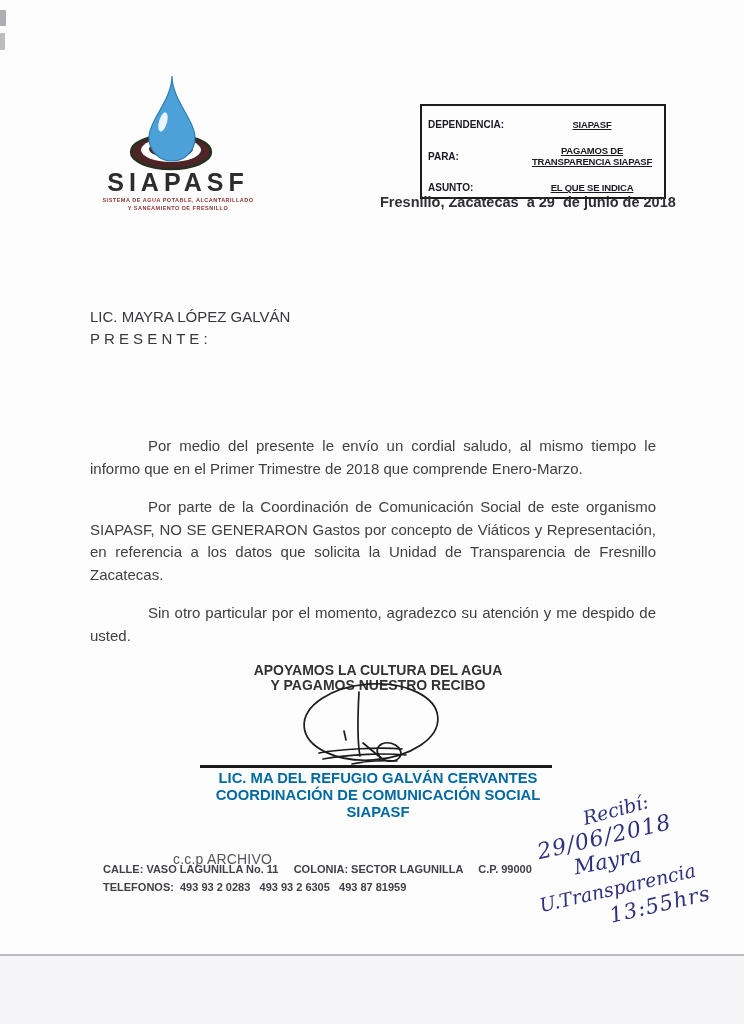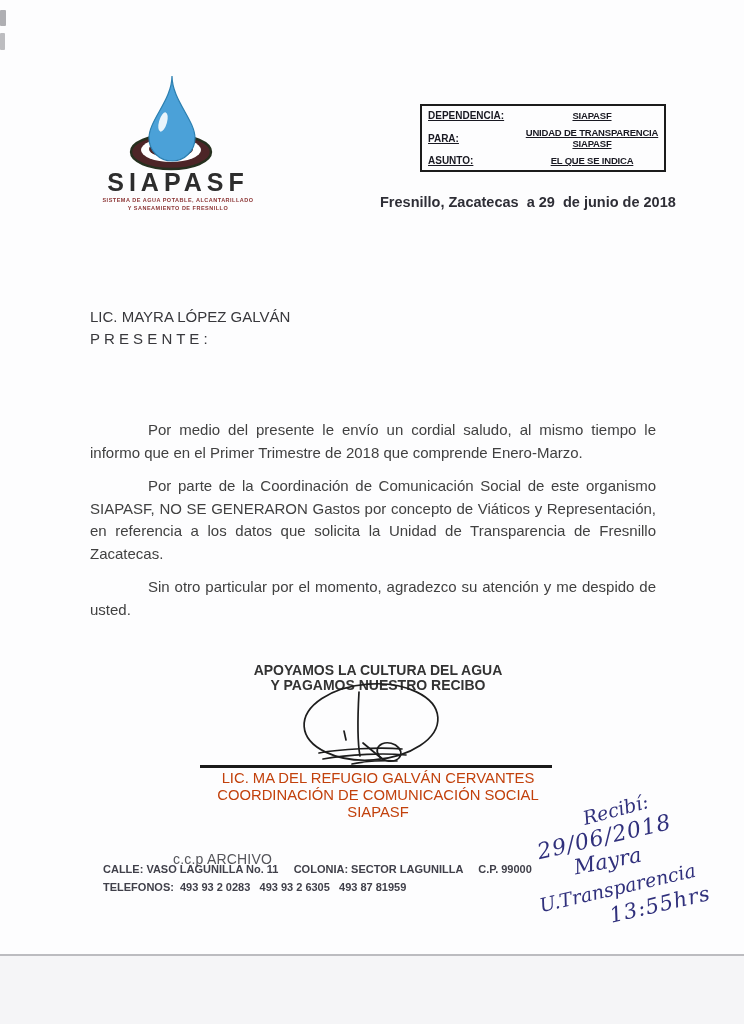--- a/index.html
+++ b/index.html
@@ -19,44 +19,44 @@
   
   .logo-svg{position:absolute;left:125px;top:72px;width:95px;height:100px;}
   .logo-wordmark{position:absolute;left:98px;top:168px;width:160px;text-align:center;
     font-size:25px;font-weight:800;letter-spacing:5px;color:#2d2d2d;}
   .logo-tagline{position:absolute;left:88px;top:196px;width:180px;text-align:center;
     font-size:5.5px;font-weight:700;letter-spacing:.5px;line-height:8px;
     color:var(--tagline-red,#8b3434);}
 
   table.oficio{position:absolute;left:420px;top:104px;width:246px;
     border:2px solid #1c1c1c;border-collapse:collapse;}
-  table.oficio td{padding:2px 4px 2px 6px;font-weight:700;color:#191922;height:15px;text-decoration:underline;}
+  table.oficio td{padding:11px 4px 2px 6px;font-weight:700;color:#191922;height:15px;}
   td.lbl{width:86px;font-size:10px;text-align:left;}
   td.val{font-size:9.5px;text-align:center;text-decoration:underline;letter-spacing:-0.2px;}
 
   .date-line{position:absolute;left:380px;top:194px;width:272px;
     font-size:14.5px;font-weight:700;color:#2e2e36;}
 
   
   .recipient{position:absolute;left:90px;top:306px;
     font-size:15px;font-weight:400;line-height:21.5px;color:#38383c;}
 
   
   .body-text{position:absolute;left:90px;top:419px;width:566px;
     font-size:15px;line-height:22.5px;text-align:justify;color:#414141;}
-  .body-text p{margin:0 0 11px 0;text-indent:58px;}
+  .body-text p{margin:16px 0 11px 0;text-indent:58px;}
 
   
   .closing{position:absolute;left:170px;top:663px;width:416px;text-align:center;
     font-size:14px;font-weight:700;line-height:15.2px;color:#333333;}
   .signature-svg{position:absolute;left:295px;top:655px;width:170px;height:120px;
     pointer-events:none;}
   .sig-rule{position:absolute;left:200px;top:765px;width:352px;height:2.5px;background:#1a1a1a;}
   .signer{position:absolute;left:170px;top:770px;width:416px;text-align:center;
-    font-size:14.8px;font-weight:400;line-height:16.8px;color:#c2410c;}
+    font-size:14.8px;font-weight:700;line-height:16.8px;color:#0369a1;}
 
   .ccp{position:absolute;left:129px;top:851px;font-size:14px;color:#55555a;letter-spacing:.2px;margin-left:44px;}
 
   .footer{position:absolute;left:103px;top:860px;width:494px;text-align:left;
     font-size:11px;font-weight:700;line-height:18px;color:#40404a;}
 
   
   .handnote{position:absolute;left:535px;top:790px;width:215px;
     transform:rotate(-13deg);transform-origin:50% 50%;
     font-family:"DejaVu Serif",serif;font-style:italic;
@@ -90,21 +90,21 @@
   </div>
 
   <table class="oficio">
     <tbody>
         <tr>
       <td class="lbl">DEPENDENCIA:</td>
       <td class="val">SIAPASF</td>
     </tr>
     <tr>
       <td class="lbl">PARA:</td>
-      <td class="val">UNIDAD DE TRANSPARENCIA SIAPASF</td>
+      <td class="val">PAGAMOS DE TRANSPARENCIA SIAPASF</td>
     </tr>
     <tr>
       <td class="lbl">ASUNTO:</td>
       <td class="val">EL QUE SE INDICA</td>
     </tr>
   </tbody>
     </table>
 
   <div class="date-line pre">Fresnillo, Zacatecas  a 29  de junio de 2018</div>
 

